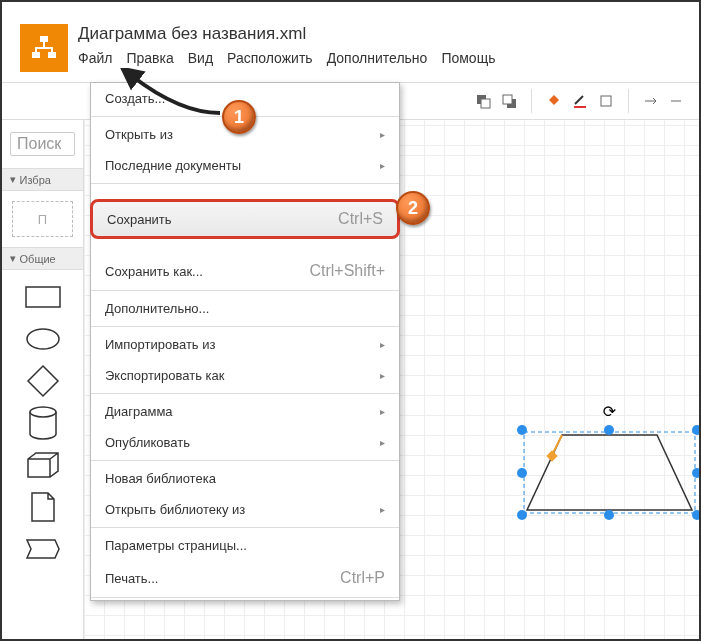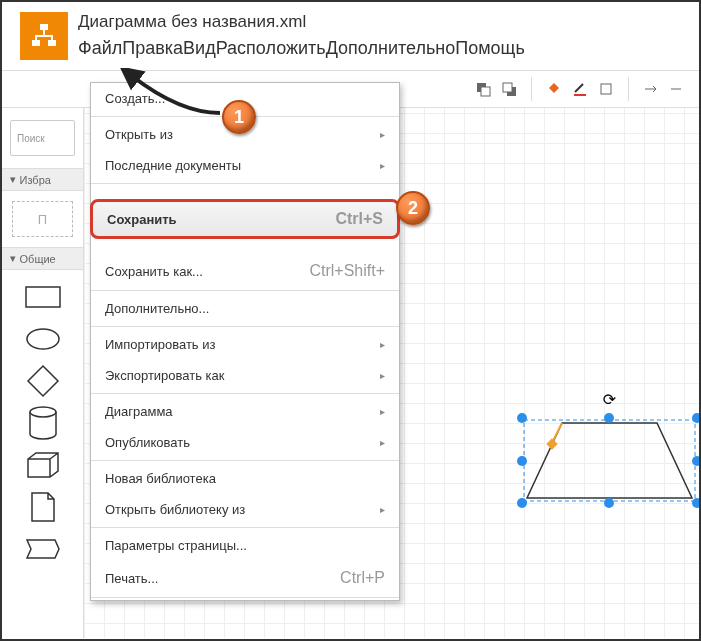--- a/index.html
+++ b/index.html
@@ -1,38 +1,38 @@
 <!DOCTYPE html>
 <html><head>
 <meta charset="utf-8">
 <style>
 * { box-sizing: border-box; margin: 0; padding: 0; }
 body { font-family: -apple-system, BlinkMacSystemFont, "Segoe UI", Arial, sans-serif; font-size: 13px; background: #fff; width: 701px; height: 641px; overflow: hidden; position: relative; border: 2px solid #333; }
-.header { display: flex; align-items: flex-start; padding: 0; }
+.header { display: flex; align-items: flex-start; padding: 0; margin-top: 12px; }
 .logo { width: 48px; height: 48px; background: #f08705; margin: 10px 10px 0 18px; display: flex; align-items: center; justify-content: center; }
 .header-right { flex: 1; padding-top: 10px; }
 .title { font-size: 17px; color: #333; margin-bottom: 6px; font-weight: 400; }
-.menubar { display: flex; font-size: 18px; color: #333; }
+.menubar { display: flex; gap: 14px; font-size: 14px; color: #333; }
 .menubar span { cursor: pointer; }
 .toolbar { border-top: 1px solid #ddd; border-bottom: 1px solid #ddd; height: 38px; margin-top: 10px; display: flex; align-items: center; padding-left: 82px; gap: 4px; position: relative; }
 .tool-sep { width: 1px; height: 24px; background: #ddd; margin: 0 6px; }
 .toolbar-right { position: absolute; right: 12px; display: flex; gap: 6px; align-items: center; }
 .tb-icon { width: 20px; height: 20px; display: flex; align-items: center; justify-content: center; }
 .main { display: flex; height: 530px; }
 .sidebar { width: 82px; border-right: 1px solid #ddd; background: #fff; position: relative; }
-.search-box { margin: 12px 8px; height: 36px; border: 1px solid #ccc; border-radius: 2px; display: flex; align-items: center; padding: 0 6px; font-size: 10px; color: #999; }
+.search-box { margin: 12px 8px; height: 24px; border: 1px solid #ccc; border-radius: 2px; display: flex; align-items: center; padding: 0 6px; font-size: 16px; color: #999; }
 .section-h { background: #eee; font-size: 11px; padding: 4px 8px; border-top: 1px solid #ddd; border-bottom: 1px solid #ddd; color: #666; display: flex; align-items: center; gap: 4px; }
 .shapes-strip { display: flex; flex-direction: column; align-items: center; gap: 12px; padding: 12px 0; }
 .shape-slot { width: 42px; height: 30px; display: flex; align-items: center; justify-content: center; }
 .canvas { flex: 1; position: relative; background: #fff; background-image: repeating-linear-gradient(#eee 0 1px, transparent 1px 20px), repeating-linear-gradient(90deg, #eee 0 1px, transparent 1px 20px); background-position: 0 35px; }
 .dropdown { position: absolute; left: 88px; top: 80px; width: 310px; background: #fff; border: 1px solid #bbb; box-shadow: 2px 3px 6px rgba(0,0,0,0.25); z-index: 20; }
 .menu-item { display: flex; align-items: center; justify-content: space-between; padding: 8px 14px; font-size: 13px; color: #333; cursor: pointer; position: relative; }
 .menu-sub::after { content: '▸'; color: #888; font-size: 10px; }
 .menu-sep { height: 1px; background: #ddd; margin: 2px 0; }
-.save-highlight { border: 3px solid #d63a2a; border-radius: 8px; background: linear-gradient(#f5f5f5,#e8e8e8); margin: 15px -1px; font-weight: bold; }
+.save-highlight { border: 3px solid #d63a2a; border-radius: 8px; background: linear-gradient(#f5f5f5,#e8e8e8); margin: 15px -1px; }
 .shortcut { color: #999; font-size: 16px; }
 .annot { position: absolute; width: 34px; height: 34px; border-radius: 50%; background: radial-gradient(circle at 35% 30%, #ff9a5a, #e8671f); border: 2px solid #b84a0f; display: flex; align-items: center; justify-content: center; color: #fff; font-weight: bold; font-size: 18px; box-shadow: inset -2px -3px 4px rgba(0,0,0,0.3), 1px 2px 3px rgba(0,0,0,0.4); z-index: 30; }
 .arrow-svg { position: absolute; z-index: 25; }
 .sel-shape { position: absolute; left: 438px; top: 310px; width: 175px; height: 85px; }
 .sel-handle { width: 10px; height: 10px; background: #2b8eea; border-radius: 50%; position: absolute; }
 .rot { position: absolute; top: -28px; left: 50%; transform: translateX(-50%); font-size: 16px; }
 </style>
 </head>
 <body>
 

